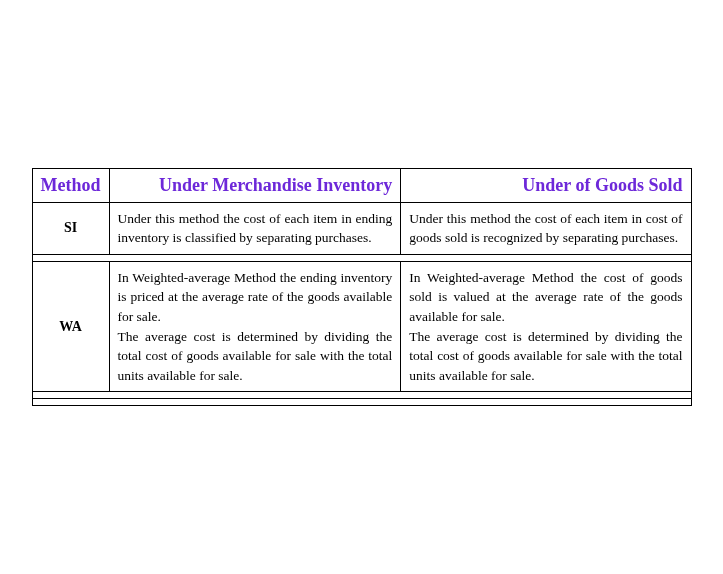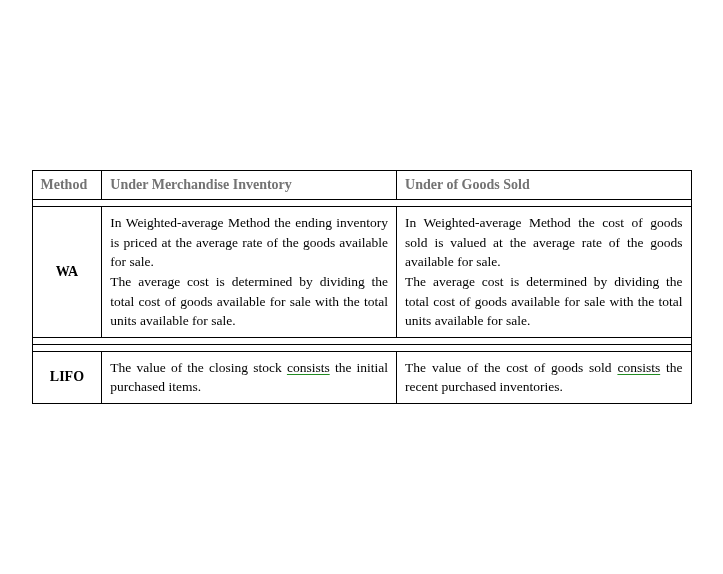--- a/index.html
+++ b/index.html
@@ -31,25 +31,25 @@
     }
 
     th, td {
       border: 1.5px solid #000;
       padding: 6px 8px;
       vertical-align: top;
       text-align: left;
     }
 
     thead th {
-      text-align: left;
+      text-align: right;
       font-weight: bold;
-      font-size: 14px;
+      font-size: 18px;
       background: #fff;
-      color: #737373;
+      color: #6d28d9;
     }
 
     .method-cell {
       font-weight: bold;
       text-align: center;
       vertical-align: middle;
       white-space: nowrap;
       font-size: 14px;
     }
 
@@ -92,20 +92,29 @@
   <table>
     <thead>
       <tr>
         <th class="col-method">Method</th>
         <th class="col-ending">Under Merchandise Inventory</th>
         <th class="col-cost">Under of Goods Sold</th>
       </tr>
     </thead>
     <tbody>
 
+      <tr>
+        <td class="method-cell col-method">SI</td>
+        <td class="content-cell col-ending">
+          <p>Under this method the cost of each item in ending inventory is classified by separating purchases.</p>
+        </td>
+        <td class="content-cell col-cost">
+          <p>Under this method the cost of each item in cost of goods sold is recognized by separating purchases.</p>
+        </td>
+      </tr>
 
       <tr>
         <td colspan="3" style="padding: 3px; border-left: none; border-right: none; border-top: none;"></td>
       </tr>
 
       <tr>
         <td class="method-cell col-method">WA</td>
         <td class="content-cell col-ending">
           <p>In Weighted-average Method the ending inventory is priced at the average rate of the goods available for sale.</p>
           <p>The average cost is determined by dividing the total cost of goods available for sale with the total units available for sale.</p>
@@ -118,24 +127,15 @@
 
       <tr>
         <td colspan="3" style="padding: 3px; border-left: none; border-right: none; border-top: none;"></td>
       </tr>
 
 
       <tr>
         <td colspan="3" style="padding: 3px; border-left: none; border-right: none; border-top: none;"></td>
       </tr>
 
-      <tr>
-        <td class="method-cell col-method">LIFO</td>
-        <td class="content-cell col-ending">
-          <p>The value of the closing stock <span class="underline">consists</span> the initial purchased items.</p>
-        </td>
-        <td class="content-cell col-cost">
-          <p>The value of the cost of goods sold <span class="underline">consists</span> the recent purchased inventories.</p>
-        </td>
-      </tr>
     </tbody>
   </table>
 </div>
 
 </body></html>

